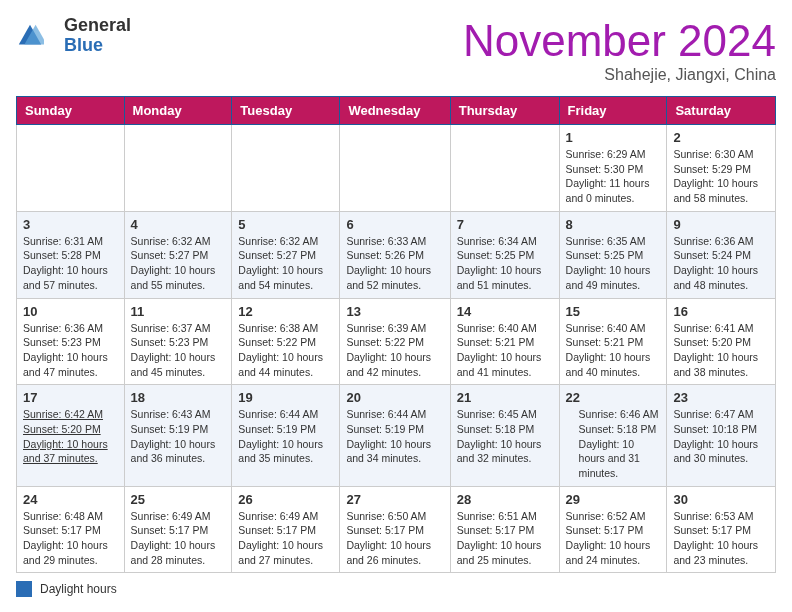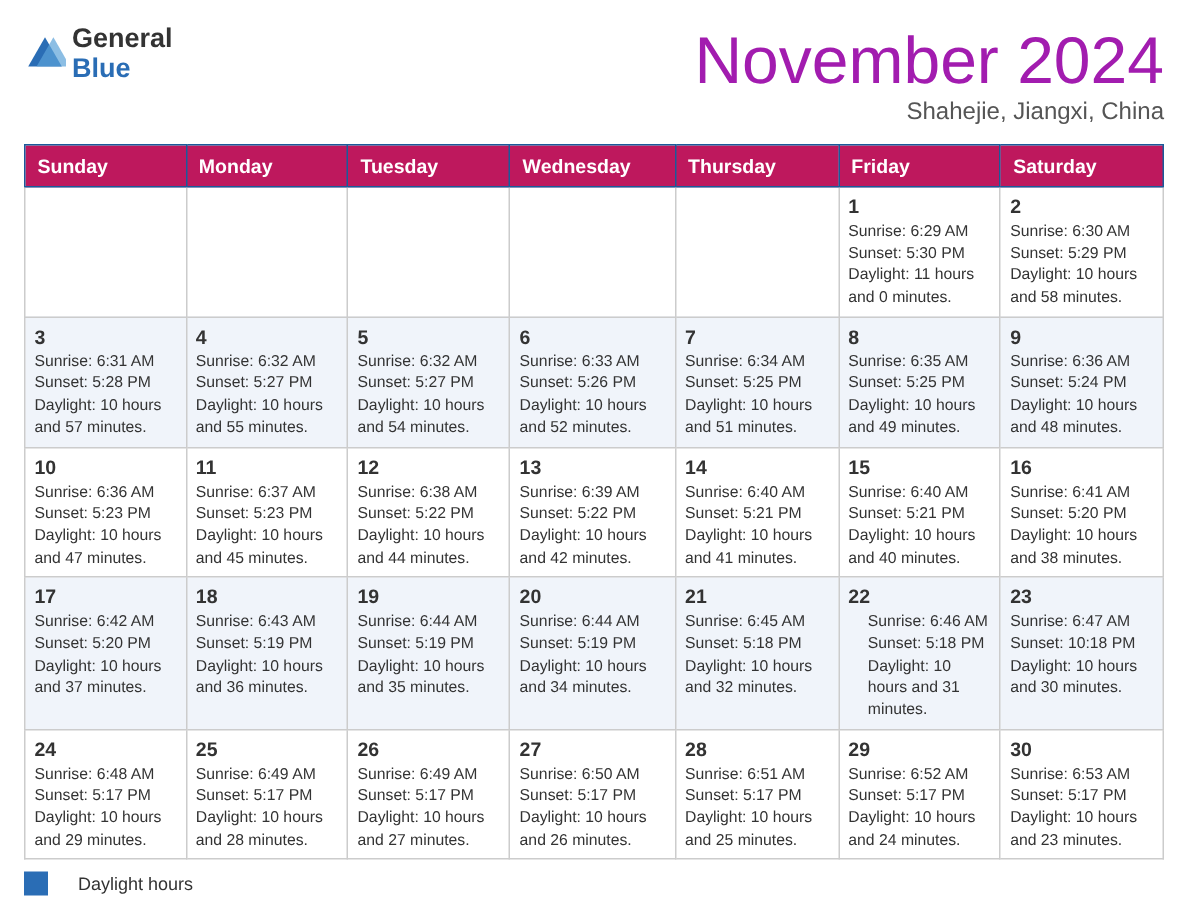--- a/index.html
+++ b/index.html
@@ -12,21 +12,21 @@
     }
     .header {
       display: flex;
       justify-content: space-between;
       align-items: flex-start;
       margin-bottom: 12px;
     }
     .logo {
       display: flex;
       align-items: center;
-      gap: 4px;
+      gap: 20px;
     }
     .logo-text {
       display: flex;
       flex-direction: column;
       line-height: 1.1;
     }
     .logo-general {
       font-size: 18px;
       font-weight: bold;
       color: #333;
@@ -87,21 +87,21 @@
       font-size: 10.5px;
       color: #333;
       line-height: 1.4;
     }
     .empty {
       background: #fff !important;
     }
     .legend {
       display: flex;
       align-items: center;
-      gap: 20px;
+      gap: 8px;
       margin-top: 8px;
     }
     .legend-box {
       width: 16px;
       height: 16px;
       background: #2a6db5;
     }
     .legend-text {
       font-size: 12px;
       color: #333;
@@ -243,21 +243,21 @@
         <td>
           <span class="day-num">16</span>
           <div class="day-info" style="white-space: pre-line;">Sunrise: 6:41 AM
 Sunset: 5:20 PM
 Daylight: 10 hours and 38 minutes.</div>
         </td>
       </tr>
       <tr>
         <td>
           <span class="day-num">17</span>
-          <div class="day-info" style="white-space: pre-line;">Sunrise: 6:42 AM
+          <div class="day-info" style="white-space: pre-line; text-decoration: underline;">Sunrise: 6:42 AM
 Sunset: 5:20 PM
 Daylight: 10 hours and 37 minutes.</div>
         </td>
         <td>
           <span class="day-num">18</span>
           <div class="day-info" style="white-space: pre-line;">Sunrise: 6:43 AM
 Sunset: 5:19 PM
 Daylight: 10 hours and 36 minutes.</div>
         </td>
         <td>

